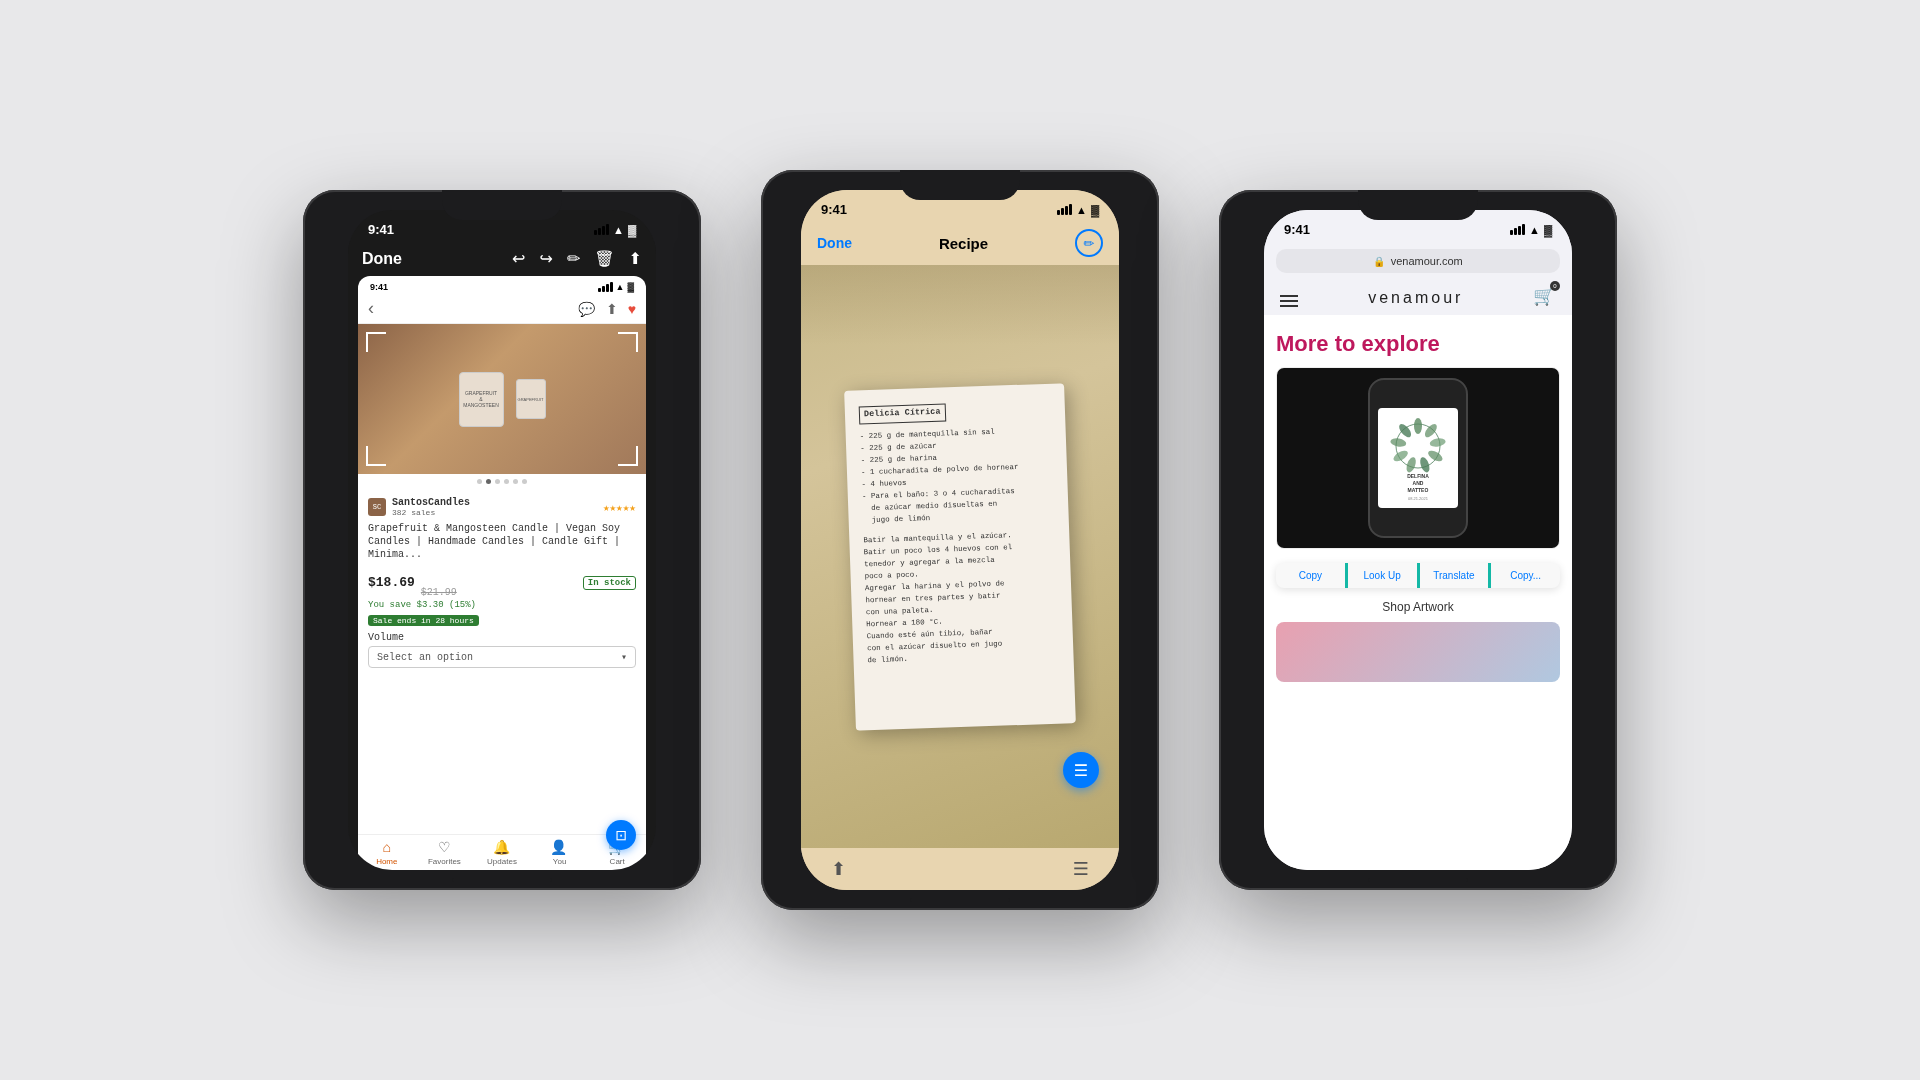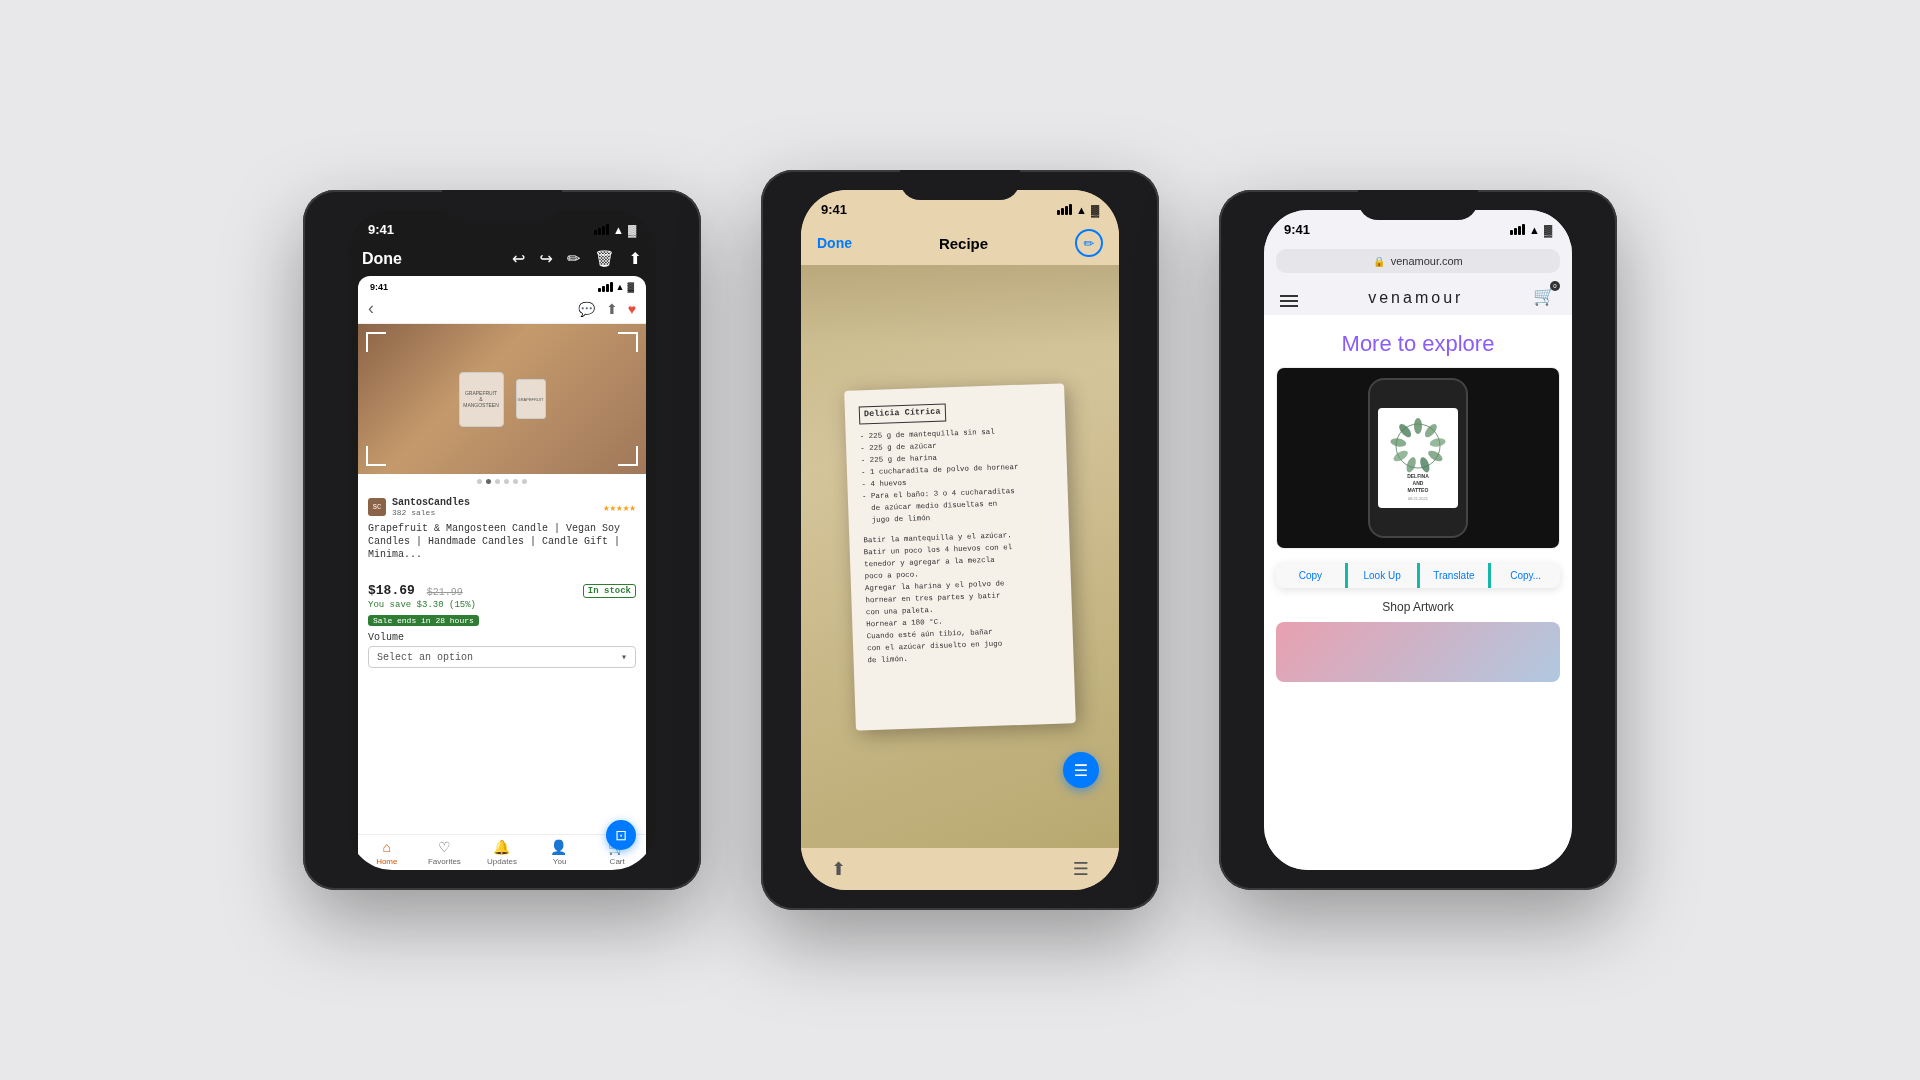--- a/index.html
+++ b/index.html
@@ -160,22 +160,22 @@
     .stars { color: #f4a01a; font-size: 11px; }
 
     .product-title {
       font-size: 10px;
       color: #333;
       line-height: 1.3;
       margin-bottom: 6px;
     }
     .price-row {
       display: flex;
-      align-items: flex-end;
-      gap: 12px;
+      align-items: center;
+      gap: 6px;
       margin-bottom: 2px;
     }
     .price-current { font-size: 13px; font-weight: 700; color: #222; }
     .price-old { font-size: 10px; color: #999; text-decoration: line-through; margin-top: 20px; }
     .in-stock { font-size: 9px; color: #2e7d32; font-weight: 600; border: 1px solid #2e7d32; border-radius: 3px; padding: 1px 4px; margin-left: auto; }
     .save-text { font-size: 9px; color: #2e7d32; }
     .sale-badge {
       background: #2e7d32;
       color: #fff;
       font-size: 8px;
@@ -353,24 +353,23 @@
 
     .safari-content {
       flex: 1;
       background: #fff;
       overflow: hidden;
       display: flex;
       flex-direction: column;
     }
     .explore-heading {
       font-size: 22px;
-      font-weight: 400;
-      text-align: center;
+      font-weight: 700;
       padding: 16px 12px 10px;
-      color: #8b5cf6;
+      color: #be185d;
     }
     .product-card {
       margin: 0 12px 10px;
       border-radius: 8px;
       overflow: hidden;
       border: 1px solid #eee;
       position: relative;
     }
     .card-image {
       width: 100%;

